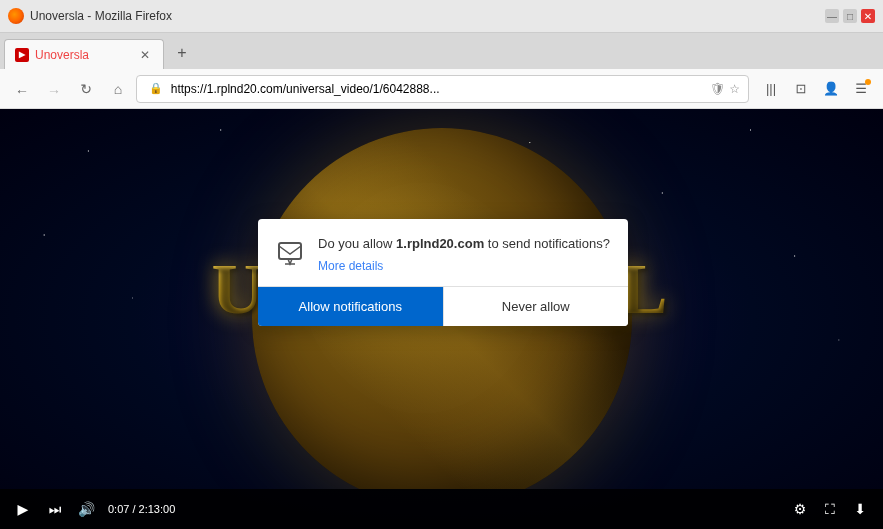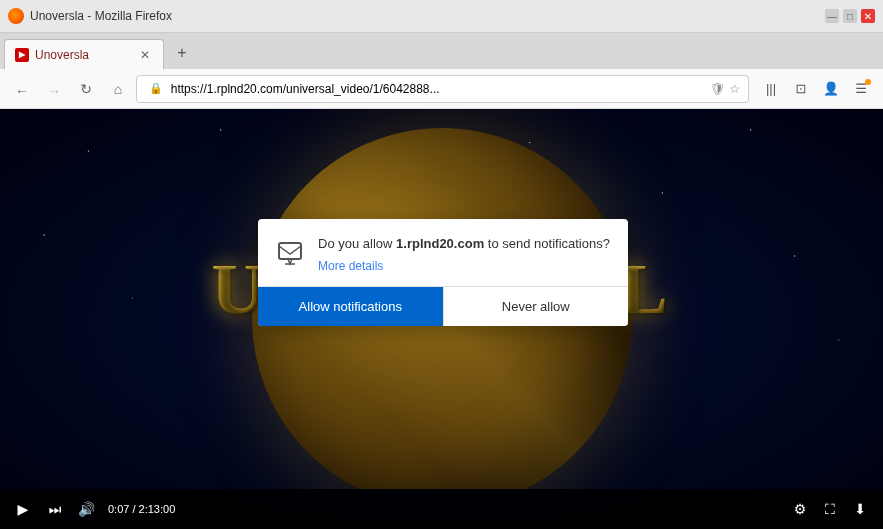--- a/index.html
+++ b/index.html
@@ -41,21 +41,21 @@
       padding: 0 10px;
       border-radius: 4px 4px 0 0;
       border: 1px solid #bbb;
       border-bottom: none;
       gap: 6px;
       min-width: 160px;
       max-width: 200px;
     }
     .tab.active { background: #f9f9f9; }
     .tab-favicon { width: 14px; height: 14px; background: #cc0000; border-radius: 2px; display: flex; align-items: center; justify-content: center; color: white; font-size: 8px; font-weight: bold; }
-    .tab-label { font-size: 12px; color: #7f1d1d; flex: 1; white-space: nowrap; overflow: hidden; text-overflow: ellipsis; }
+    .tab-label { font-size: 12px; color: #ef4444; flex: 1; white-space: nowrap; overflow: hidden; text-overflow: ellipsis; }
     .tab-close { font-size: 12px; color: #666; cursor: pointer; width: 16px; height: 16px; display: flex; align-items: center; justify-content: center; border-radius: 2px; }
     .new-tab-btn { width: 28px; height: 28px; display: flex; align-items: center; justify-content: center; border-radius: 50%; cursor: pointer; font-size: 16px; color: #555; margin-left: 4px; margin-bottom: 2px; }
 
     .nav-bar {
       background: #f9f9f9;
       height: 40px;
       display: flex;
       align-items: center;
       padding: 0 8px;
       gap: 4px;

